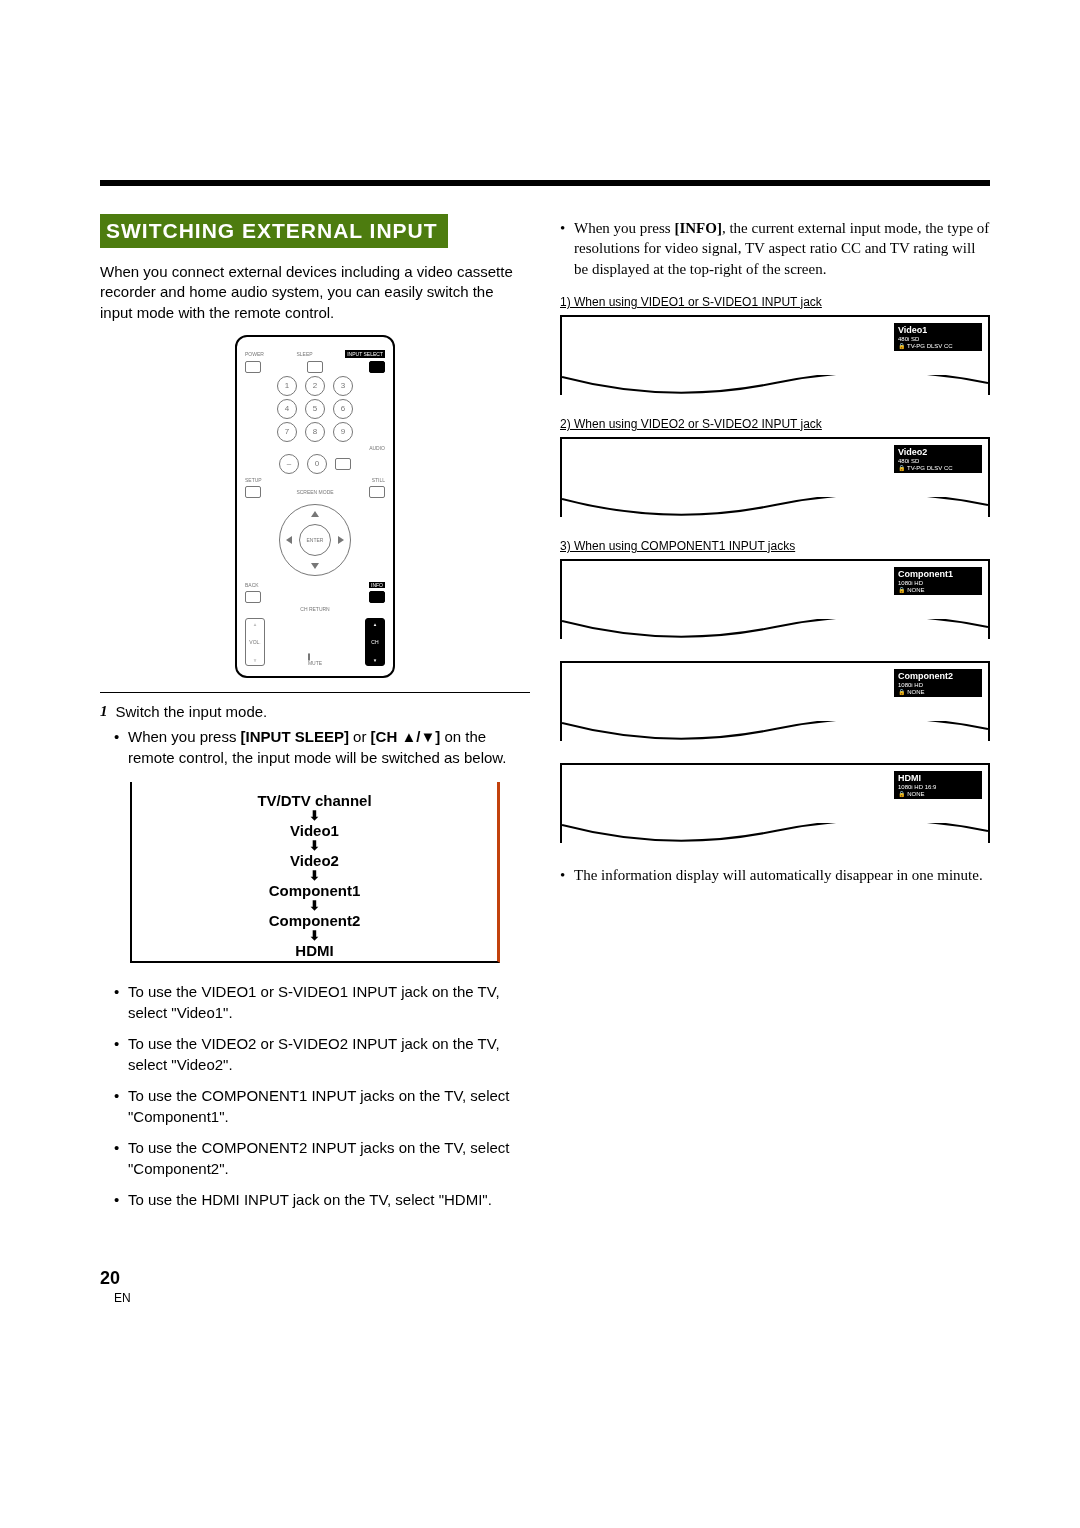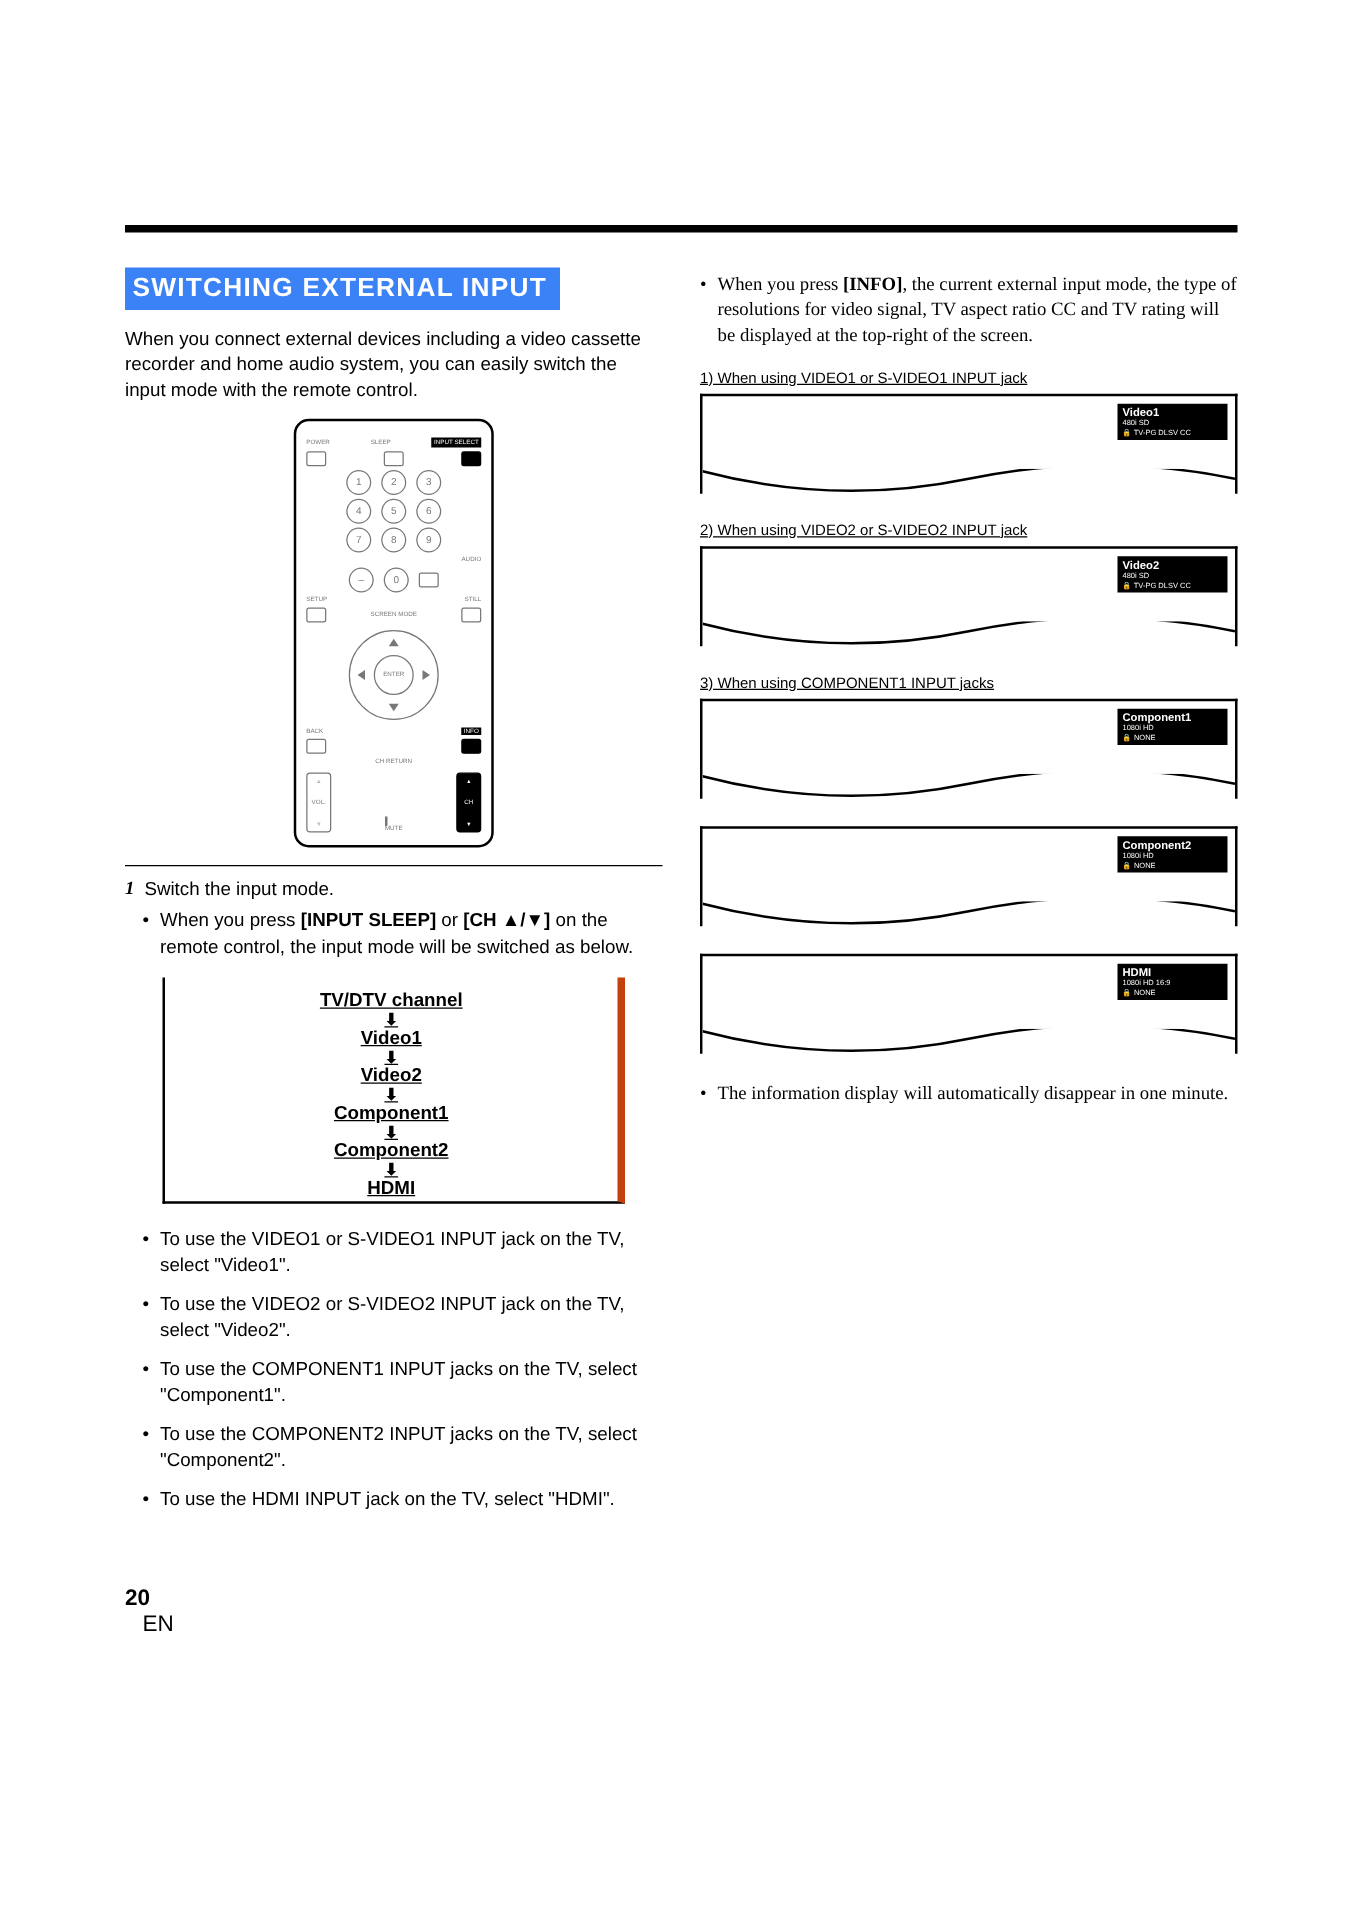--- a/index.html
+++ b/index.html
@@ -19,21 +19,21 @@
     margin-bottom: 28px;
   }
   .columns {
     display: flex;
     gap: 30px;
   }
   .col {
     flex: 1;
   }
   .section-title {
-    background: #3b82f6;
+    background: #4d7c0f;
     color: #fff;
     font-weight: bold;
     font-size: 21px;
     letter-spacing: 1px;
     padding: 5px 10px 5px 6px;
     display: inline-block;
     margin-bottom: 10px;
   }
   .body-text {
     font-size: 15px;
@@ -94,23 +94,23 @@
   }
   .rocker.ch{background:#000;color:#fff;border-color:#000;}
   .thin-rule{border-top:1px solid #000;margin:14px 0 10px 0;}
   .step{display:flex;gap:8px;font-size:15px;margin:4px 0;}
   .step-num{font-weight:bold;font-style:italic;font-family:Georgia,serif;}
   .bullets{font-size:15px;line-height:1.4;margin:0;padding:0;list-style:none;}
   .bullets li{position:relative;padding-left:14px;margin:6px 0 10px 0;}
   .bullets li::before{content:"•";position:absolute;left:0;top:0;}
   .bullets.indent{margin-left:14px;}
   .flowchart{
-    border-left:2px solid #000;border-bottom:2px solid #000;border-right:6px solid #c2410c;
+    border-left:2px solid #000;border-bottom:2px solid #000;border-right:3px solid #c2410c;
     margin:14px 30px 18px 30px; padding:10px 0 2px 0; position:relative;
-    font-weight:bold;font-size:15px;text-align:center;text-decoration:underline;
+    font-weight:bold;font-size:15px;text-align:center;
   }
   .flowchart .arrow{font-size:13px;line-height:1;}
   .right-bullets{font-size:15px;line-height:1.35;margin:0 0 16px 0;padding:0;list-style:none;}
   .right-bullets li{position:relative;padding-left:14px;margin:4px 0;font-family:Liberation Serif, serif;}
   .right-bullets li::before{content:"•";position:absolute;left:0;top:0;}
   .case{font-size:12px;margin:4px 0 6px 0;text-decoration:underline;}
   .screen{
     border:2px solid #000;height:78px;position:relative;margin-bottom:22px;border-bottom:none;
   }
   .screen::after,.screen::before{
@@ -123,21 +123,21 @@
   .osd{
     position:absolute;top:6px;right:6px;background:#000;color:#fff;
     font-size:8px;font-weight:bold;padding:2px 4px;min-width:80px;text-align:left;
   }
   .osd .title{font-size:9px;margin-bottom:1px;}
   .osd .line{font-size:6px;font-weight:normal;white-space:nowrap;}
   .page-foot{
     margin-top:48px;font-size:14px;
   }
   .page-foot .num{font-weight:bold;font-size:18px;}
-  .page-foot .lang{font-size:18px;margin-left:14px;}
+  .page-foot .lang{font-size:12px;margin-left:14px;}
   .lbl{font-size:5px;color:#777;}
 </style>
 </head>
 <body>
 
 <div class="page">
   <div class="top-rule"></div>
 
   <div class="columns">
 

